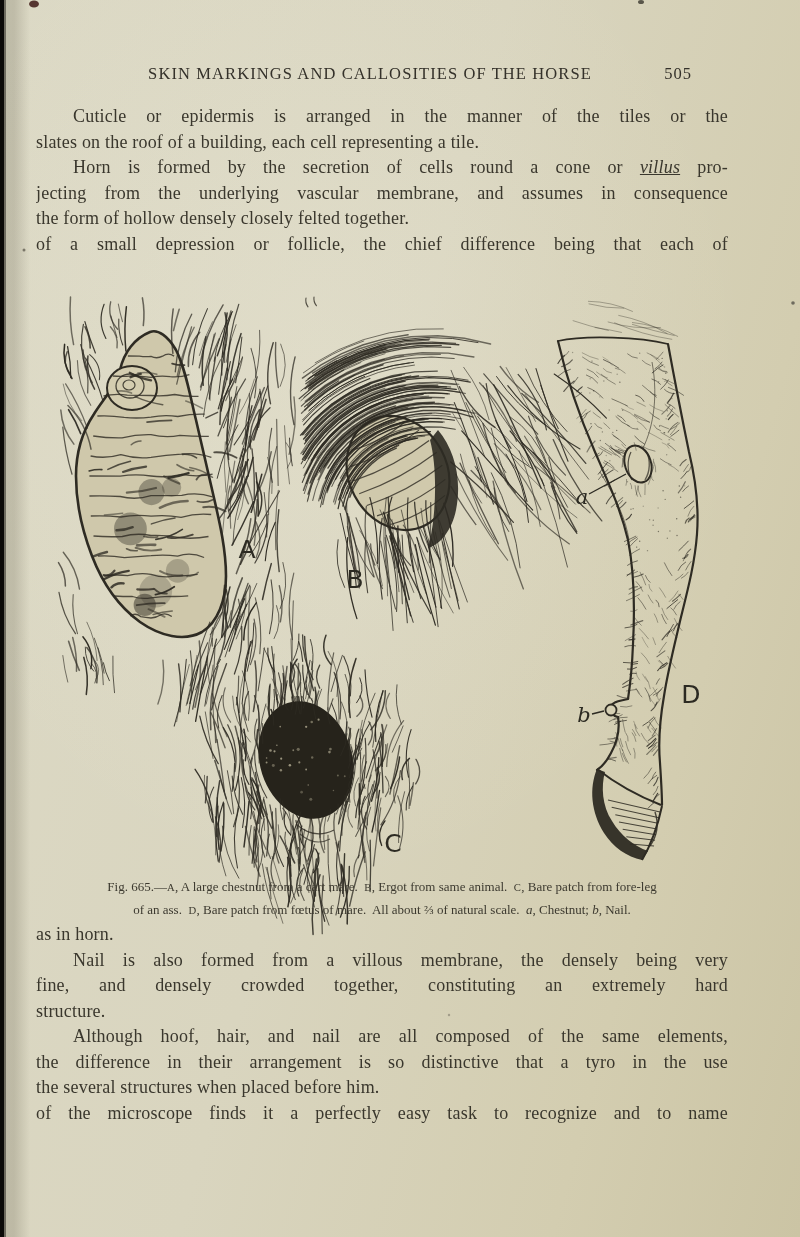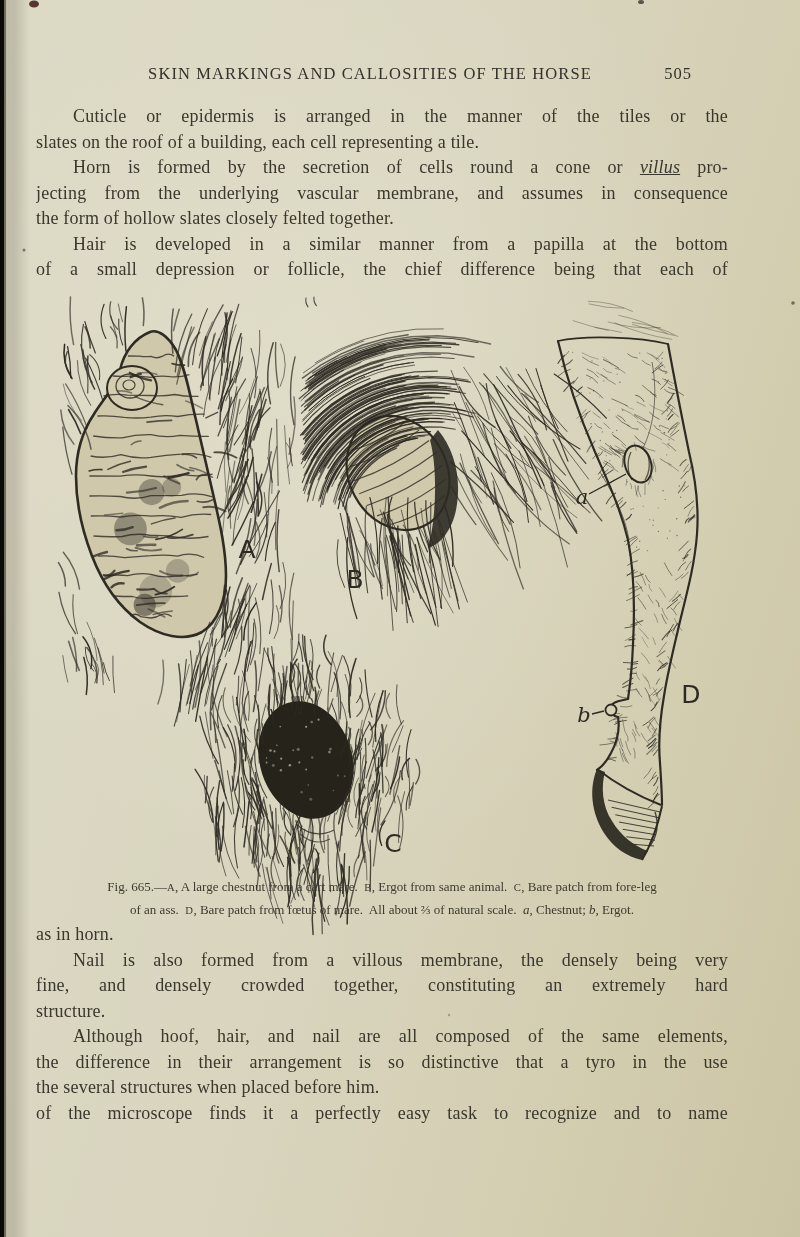--- a/index.html
+++ b/index.html
@@ -42,22 +42,21 @@
   <div class="spine"></div>
 
   <div class="hdr-title">SKIN MARKINGS AND CALLOSITIES OF THE HORSE</div>
   <div class="hdr-page">505</div>
 
   <div class="textblock tb-top">
       <div class="line j ind"><span>Cuticle or epidermis is arranged in the manner of the tiles or the</span></div>
       <div class="line"><span>slates on the roof of a building, each cell representing a tile.</span></div>
       <div class="line j ind"><span>Horn is formed by the secretion of cells round a cone or </span><span class="i">villus</span><span> pro-</span></div>
       <div class="line j"><span>jecting from the underlying vascular membrane, and assumes in consequence</span></div>
-      <div class="line"><span>the form of hollow slates closely felted together.</span></div>
-      <div class="line j ind"><span>Hair is developed in a similar manner from a papilla at the bottom</span></div>
+      <div class="line"><span>the form of hollow densely closely felted together.</span></div>
       <div class="line j"><span>of a small depression or follicle, the chief difference being that each of</span></div>
     </div>
 
   <svg class="figure" viewBox="0 0 800 1237" xmlns="http://www.w3.org/2000/svg">
     <g id="illo-a">
         <path d="M150,332 C135,338 124,352 120,370 C116,386 104,398 94,414 C82,432 76,452 76,476 C76,502 82,530 92,556 C102,582 118,606 140,622 C160,636 184,642 202,632 C218,622 226,600 226,576 C226,550 220,524 214,498 C208,472 202,446 196,420 C190,396 186,370 176,350 C168,336 158,329 150,332 Z" fill="#cfc8ab" stroke="#2e2b23" stroke-width="2.6"></path>
         <ellipse cx="132" cy="388" rx="25" ry="22" fill="#d4cdb0" stroke="#2e2b23" stroke-width="2"></ellipse>
         <ellipse cx="130" cy="386" rx="14" ry="12" fill="none" stroke="#2e2b23" stroke-width="1.3" opacity="0.85"></ellipse>
         <ellipse cx="129" cy="385" rx="6" ry="5" fill="none" stroke="#2e2b23" stroke-width="1.2" opacity="0.85"></ellipse>
         <path d="M127.9,356 Q133.7,356.1 139.4,356.1 Q145.2,357.0 151.0,356.4 Q156.8,359.2 162.6,356.2 Q168.3,352.2 174.1,356.1" fill="none" stroke="#2e2b23" stroke-width="1.3" opacity="0.8"></path>
@@ -1271,21 +1270,21 @@
         <ellipse cx="34" cy="4" rx="5" ry="3.5" fill="#472320" opacity="0.9"></ellipse>
         <ellipse cx="641" cy="2" rx="3" ry="2" fill="#3a372e" opacity="0.8"></ellipse>
         <circle cx="24" cy="250" r="1.5" fill="#7a7668"></circle>
         <circle cx="793" cy="303" r="1.8" fill="#55524a" opacity="0.8"></circle>
         <circle cx="449" cy="1015" r="1.2" fill="#8b8776" opacity="0.7"></circle>
       </g>
   </svg>
 
   <div class="caption">
     <div class="cap-line"><span>Fig. 665.—</span><span class="sc">A</span><span>, A large chestnut from a cart mare.&nbsp; </span><span class="sc">B</span><span>, Ergot from same animal.&nbsp; </span><span class="sc">C</span><span>, Bare patch from fore-leg</span></div>
-    <div class="cap-line"><span>of an ass.&nbsp; </span><span class="sc">D</span><span>, Bare patch from fœtus of mare.&nbsp; All about ⅔ of natural scale.&nbsp; </span><span class="i">a</span><span>, Chestnut; </span><span class="i">b</span><span>, Ergot.</span></div>
+    <div class="cap-line"><span>of an ass.&nbsp; </span><span class="sc">D</span><span>, Bare patch from fœtus of mare.&nbsp; All about ⅔ of natural scale.&nbsp; </span><span class="i">a</span><span>, Chestnut; </span><span class="i">b</span><span>, Nail.</span></div>
   </div>
 
   <div class="textblock tb-bottom">
       <div class="line"><span>as in horn.</span></div>
       <div class="line j ind"><span>Nail is also formed from a villous membrane, the densely being very</span></div>
       <div class="line j"><span>fine, and densely crowded together, constituting an extremely hard</span></div>
       <div class="line"><span>structure.</span></div>
       <div class="line j ind"><span>Although hoof, hair, and nail are all composed of the same elements,</span></div>
       <div class="line j"><span>the difference in their arrangement is so distinctive that a tyro in the use</span></div>
       <div class="line"><span>the several structures when placed before him.</span></div>

